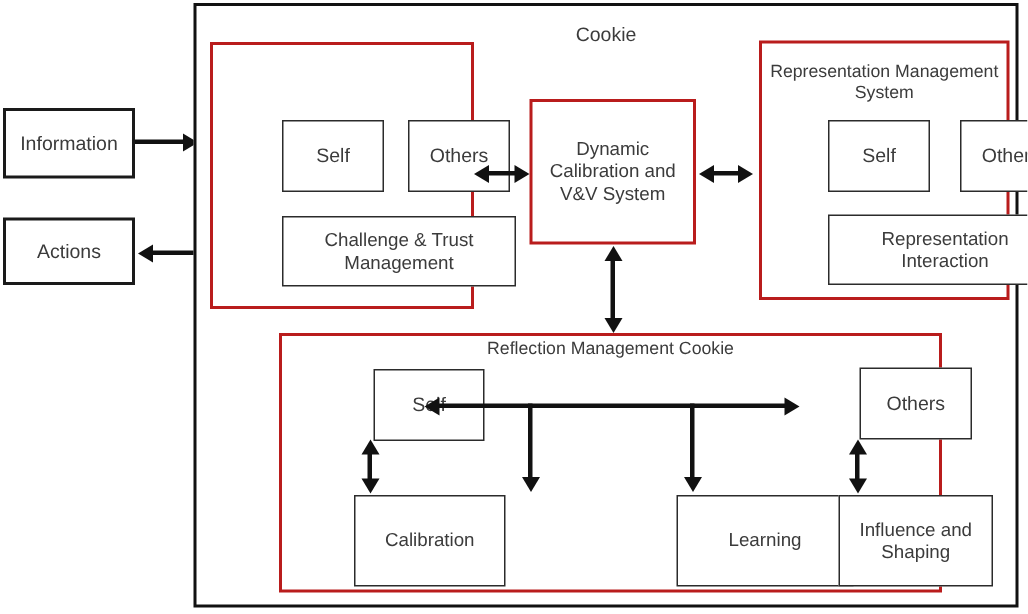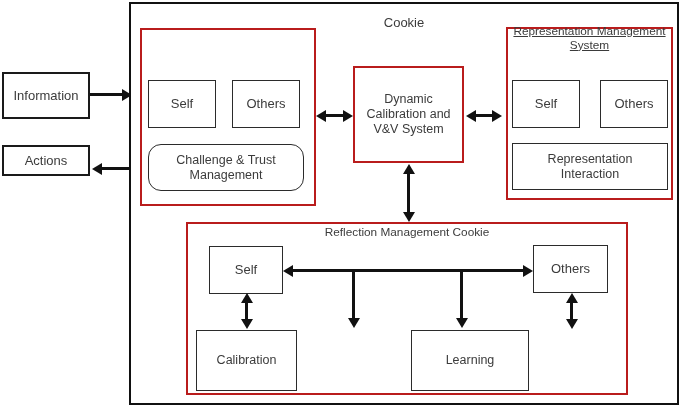--- a/index.html
+++ b/index.html
@@ -25,21 +25,21 @@
     display: flex;
     align-items: center;
     justify-content: center;
     text-align: center;
     line-height: 1.18;
     color: #3b3b3b;
   }
   
   .b-thick { border: 2px solid #1a1a1a; }
   .b-med   { border: 2px solid #b91c1c; }
-  .b-thin  { border: 1.5px solid #2b2b2b; }
+  .b-thin  { border: 1.5px solid #2b2b2b; margin-left: 40px; }
   .b-outer { border: 2px solid #111111; }
 
   .label-top {
     position: absolute;
     left: 0;
     right: 0;
     text-align: center;
     color: #3b3b3b;
     line-height: 1.18;
   }
@@ -86,21 +86,21 @@
 </style>
 </head>
 <body>
 
 <div id="canvas">
 
   <div class="box b-thick fs13" style="left:2px; top:72px; width:88px; height:47px;">
     <span>Information</span>
   </div>
 
-  <div class="box b-thick fs13" style="left:2px; top:145px; width:88px; height:31px;">
+  <div class="box b-thick fs13" style="left:2px; top:145px; width:88px; height:45px;">
     <span>Actions</span>
   </div>
 
   <div class="hline" style="left:90px; top:93px; width:34px;"></div>
   <div class="ar ar-right" style="left:122px; top:89px;"></div>
 
   <div class="hline" style="left:100px; top:167px; width:30px;"></div>
   <div class="ar ar-left" style="left:92px; top:163px;"></div>
 
   <div class="box b-outer" style="left:129px; top:2px; width:550px; height:403px; display:block;"></div>
@@ -109,42 +109,42 @@
   <div class="box b-med" style="left:140px; top:28px; width:176px; height:178px; display:block;"></div>
 
   <div class="box b-thin fs13" style="left:148px; top:80px; width:68px; height:48px;">
     <span>Self</span>
   </div>
 
   <div class="box b-thin fs13" style="left:232px; top:80px; width:68px; height:48px;">
     <span>Others</span>
   </div>
 
-  <div class="box b-thin fs12" style="left:148px; top:144px; width:156px; height:47px; padding:0 8px;border-radius:13px;">
+  <div class="box b-thin fs12" style="left:148px; top:144px; width:156px; height:47px; padding:0 8px;">
     <span>Challenge &amp; Trust Management</span>
   </div>
 
   <div class="box b-med fs12" style="left:353px; top:66px; width:111px; height:97px; padding:0 10px;">
     <span>Dynamic Calibration and V&amp;V System</span>
   </div>
 
   <div class="hline" style="left:325px; top:114px; width:20px;"></div>
   <div class="ar ar-left" style="left:316px; top:110px;"></div>
   <div class="ar ar-right" style="left:343px; top:110px;"></div>
 
   <div class="hline" style="left:474px; top:114px; width:20px;"></div>
   <div class="ar ar-left" style="left:466px; top:110px;"></div>
   <div class="ar ar-right" style="left:492px; top:110px;"></div>
 
   <div class="vline" style="left:407px; top:172px; height:42px;"></div>
   <div class="ar ar-up" style="left:403px; top:164px;"></div>
   <div class="ar ar-down" style="left:403px; top:212px;"></div>
 
   <div class="box b-med" style="left:506px; top:27px; width:167px; height:173px; display:block;"></div>
-  <div class="label-top fs115" style="left:510px; top:25px; width:159px;text-decoration:underline;">Representation Management System</div>
+  <div class="label-top fs115" style="left:510px; top:41px; width:159px;">Representation Management System</div>
 
   <div class="box b-thin fs13" style="left:512px; top:80px; width:68px; height:48px;">
     <span>Self</span>
   </div>
 
   <div class="box b-thin fs13" style="left:600px; top:80px; width:68px; height:48px;">
     <span>Others</span>
   </div>
 
   <div class="box b-thin fs12" style="left:512px; top:143px; width:156px; height:47px; padding:0 8px;">
@@ -182,14 +182,17 @@
 
   <div class="box b-thin fs12" style="left:196px; top:330px; width:101px; height:61px; padding:0 4px;">
     <span>Calibration</span>
   </div>
 
 
   <div class="box b-thin fs12" style="left:411px; top:330px; width:118px; height:61px; padding:0 1px;">
     <span>Learning</span>
   </div>
 
+  <div class="box b-thin fs12" style="left:519px; top:330px; width:103px; height:61px; padding:0 6px;">
+    <span>Influence and Shaping</span>
+  </div>
 
 </div>
 
 </body></html>

